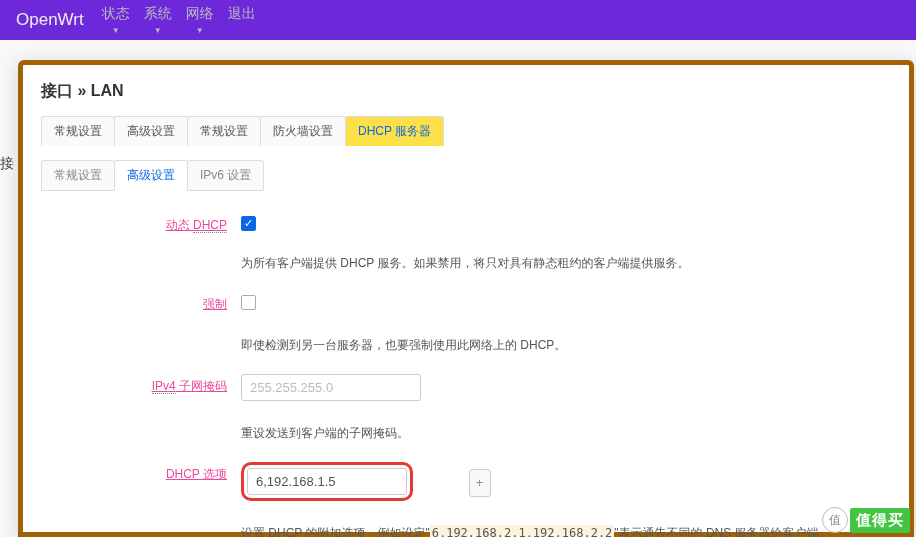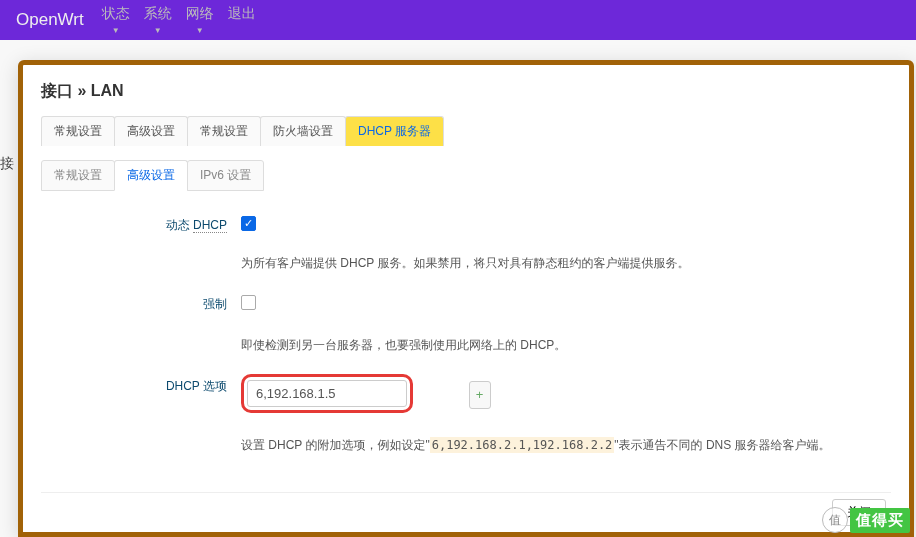--- a/index.html
+++ b/index.html
@@ -79,21 +79,22 @@
     cursor: pointer;
   }
   .subtab.active { color: #0a68e6; background: #fff; border-bottom-color: #fff; }
   .form-row { display: flex; align-items: flex-start; margin-bottom: 20px; }
   .form-label {
     width: 200px;
     text-align: right;
     padding-right: 14px;
     padding-top: 4px;
     font-size: 12px;
-    color: #0c4a6e;
+    color: #ec4899;
+    text-decoration: underline;
   }
   .dotted { border-bottom: 1px dotted #888; }
   .form-ctrl { flex: 1; }
   .checkbox {
     width: 15px; height: 15px;
     border: 1.5px solid #0a68e6;
     border-radius: 2px;
     display: inline-flex;
     align-items: center; justify-content: center;
     color: #fff;
@@ -244,20 +245,29 @@
   </div>
 
   <div class="form-row">
     <div class="form-label">强制</div>
     <div class="form-ctrl">
       <span class="checkbox unchecked"></span>
       <div class="help">即使检测到另一台服务器，也要强制使用此网络上的 DHCP。</div>
     </div>
   </div>
 
+  <div class="form-row">
+    <div class="form-label">
+      <span class="dotted">IPv4</span><span> 子网掩码</span>
+    </div>
+    <div class="form-ctrl">
+      <input class="input" placeholder="255.255.255.0" style="">
+      <div class="help">重设发送到客户端的子网掩码。</div>
+    </div>
+  </div>
 
   <div class="form-row">
     <div class="form-label">DHCP 选项</div>
     <div class="form-ctrl">
       <span class="highlight-box">
         <input class="input" value="6,192.168.1.5" style="">
       </span>
       <span class="add-btn">+</span>
       <div class="help">
         <span>设置 DHCP 的附加选项，例如设定"</span><span class="codelike">6,192.168.2.1,192.168.2.2</span><span>"表示通告不同的 DNS 服务器给客户端。</span>

